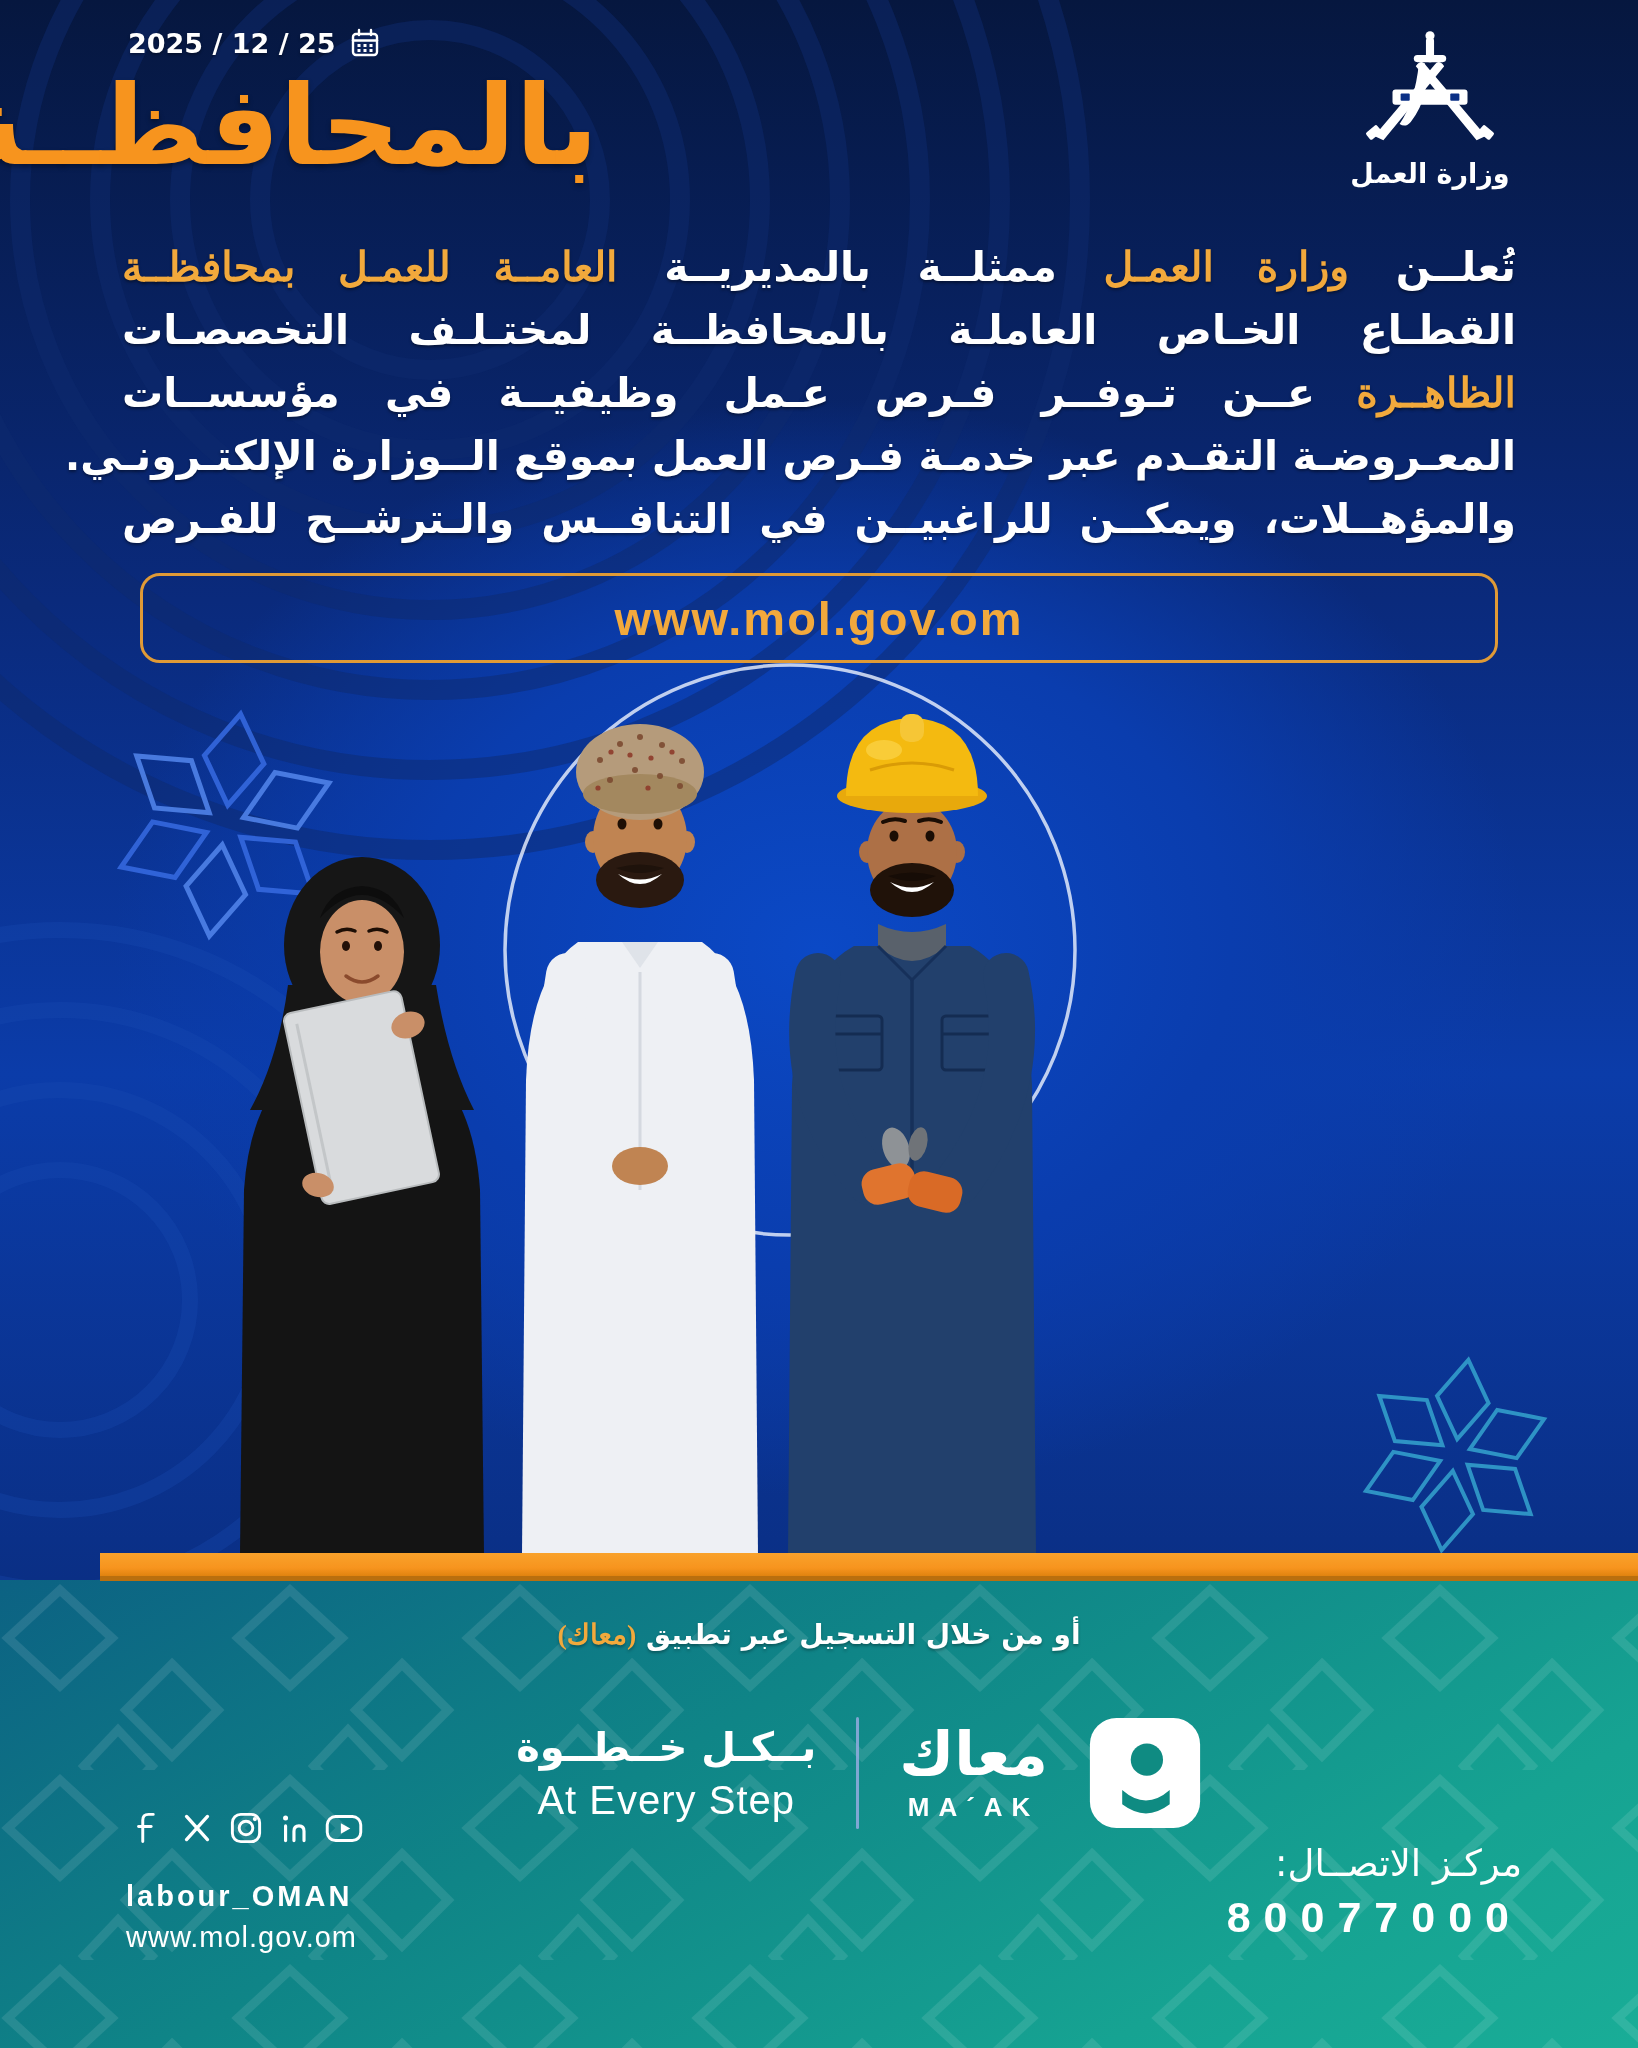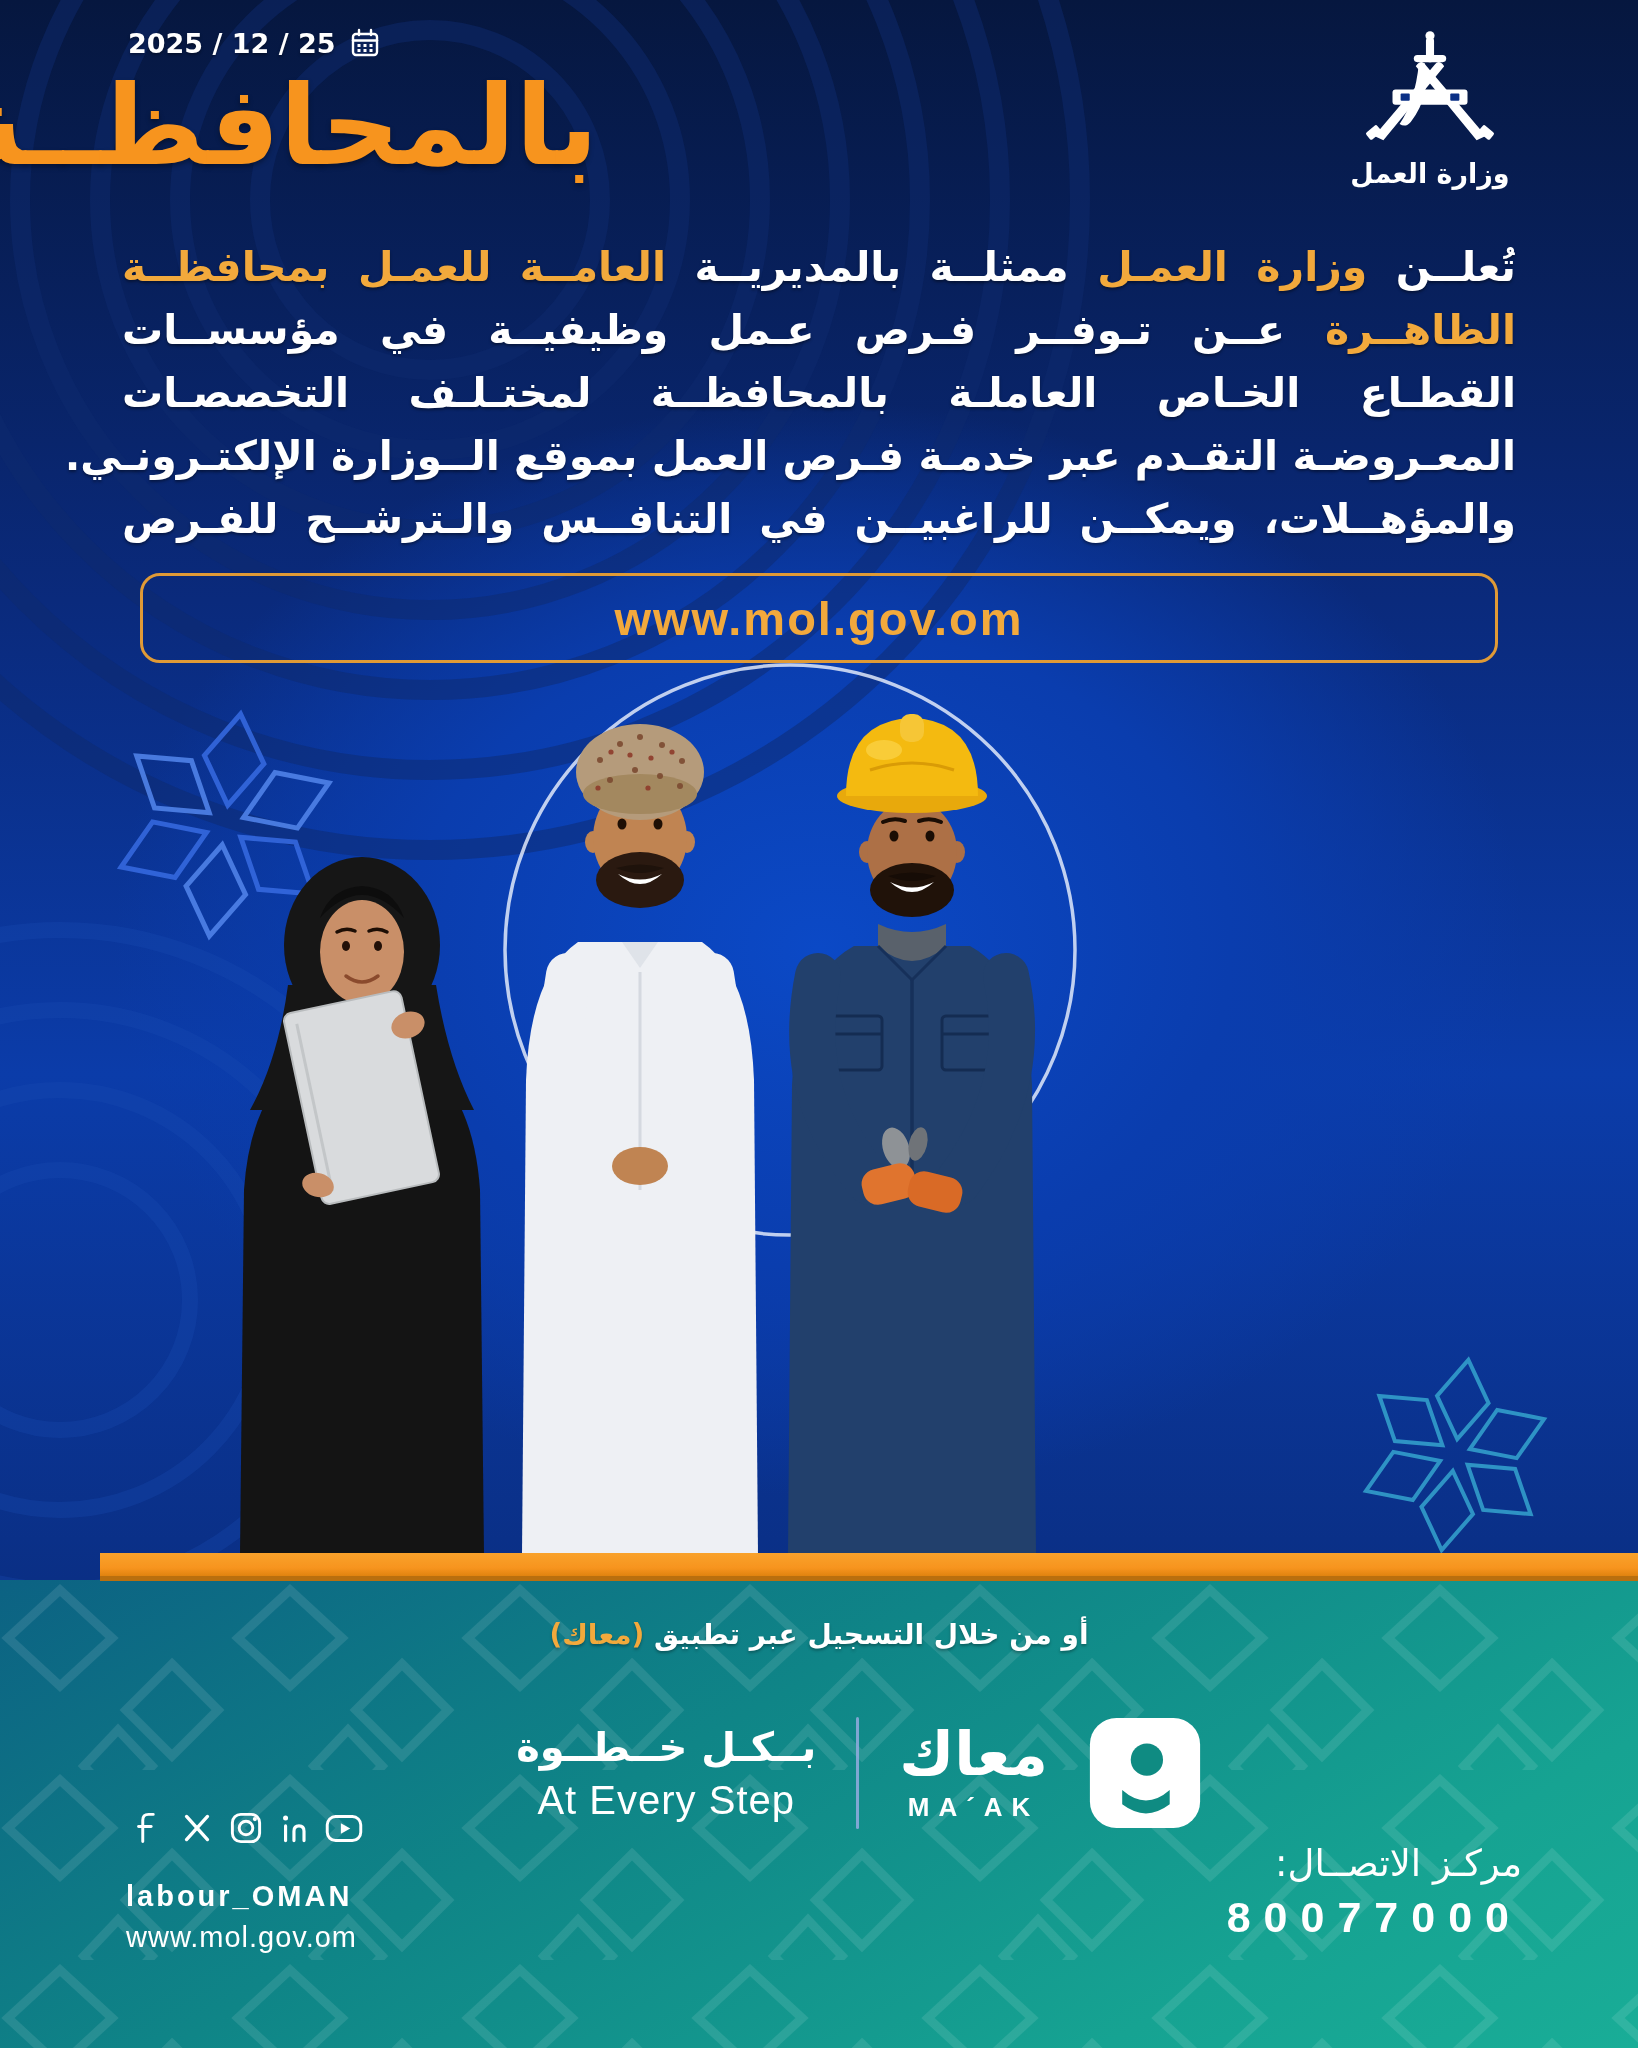--- a/index.html
+++ b/index.html
@@ -42,21 +42,21 @@
   }
 
   
   .ann {
     position:absolute; left:122px; top:236px; width:1394px;
     direction:rtl; font-weight:bold; font-size:41px; line-height:63px;
     text-shadow:0 2px 3px rgba(0,0,0,.4);
   }
   .ann-line { text-align:justify; text-align-last:justify; white-space:nowrap; }
   .seg-w { color:#FFFFFF; }
-  .seg-o { color:#F2A93C; }
+  .seg-o { color:#F2A93C;font-family:Liberation Serif, serif; }
 
   .url-box {
     position:absolute; left:140px; top:573px; width:1358px; height:90px;
     border:3px solid #E09A36; border-radius:20px;
     display:flex; align-items:center; justify-content:center;
     color:#F2A93C; font-size:47px; font-weight:bold; letter-spacing:2px;
     font-family:"Liberation Sans", sans-serif;
   }
 
   
@@ -234,22 +234,22 @@
       <g fill="#0A2F85">
         <rect x="46" y="62" width="9" height="7" rx="1"></rect>
         <rect x="95" y="62" width="9" height="7" rx="1"></rect>
       </g>
     </svg>
     <div class="ministry-name">وزارة العمل</div>
   </div>
 
   <div class="ann">
     <div class="ann-line"><span class="seg-w">تُعلــن </span><span class="seg-o">وزارة العمـل</span><span class="seg-w"> ممثلــة بالمديريــة </span><span class="seg-o">العامــة للعمـل بمحافظــة</span></div>
+    <div class="ann-line"><span class="seg-w">القطـاع الخـاص العاملـة بالمحافظــة لمختـلـف التخصصـات</span></div>
     <div class="ann-line"><span class="seg-o">الظاهــرة </span><span class="seg-w">عــن تـوفــر فـرص عـمل وظيفيــة في مؤسســات</span></div>
-    <div class="ann-line"><span class="seg-w">القطـاع الخـاص العاملـة بالمحافظــة لمختـلـف التخصصـات</span></div>
     <div class="ann-line"><span class="seg-w">المعـروضـة التقـدم عبر خدمـة فـرص العمل بموقع الــوزارة الإلكتـرونـي.</span></div>
     <div class="ann-line"><span class="seg-w">والمؤهــلات، ويمكــن للراغبيــن في التنافــس والـترشــح للفـرص</span></div>
   </div>
 
   <div class="url-box">
     <span>www.mol.gov.om</span>
   </div>
 
   <svg class="people" width="940" height="925" viewBox="0 0 940 925">
 

